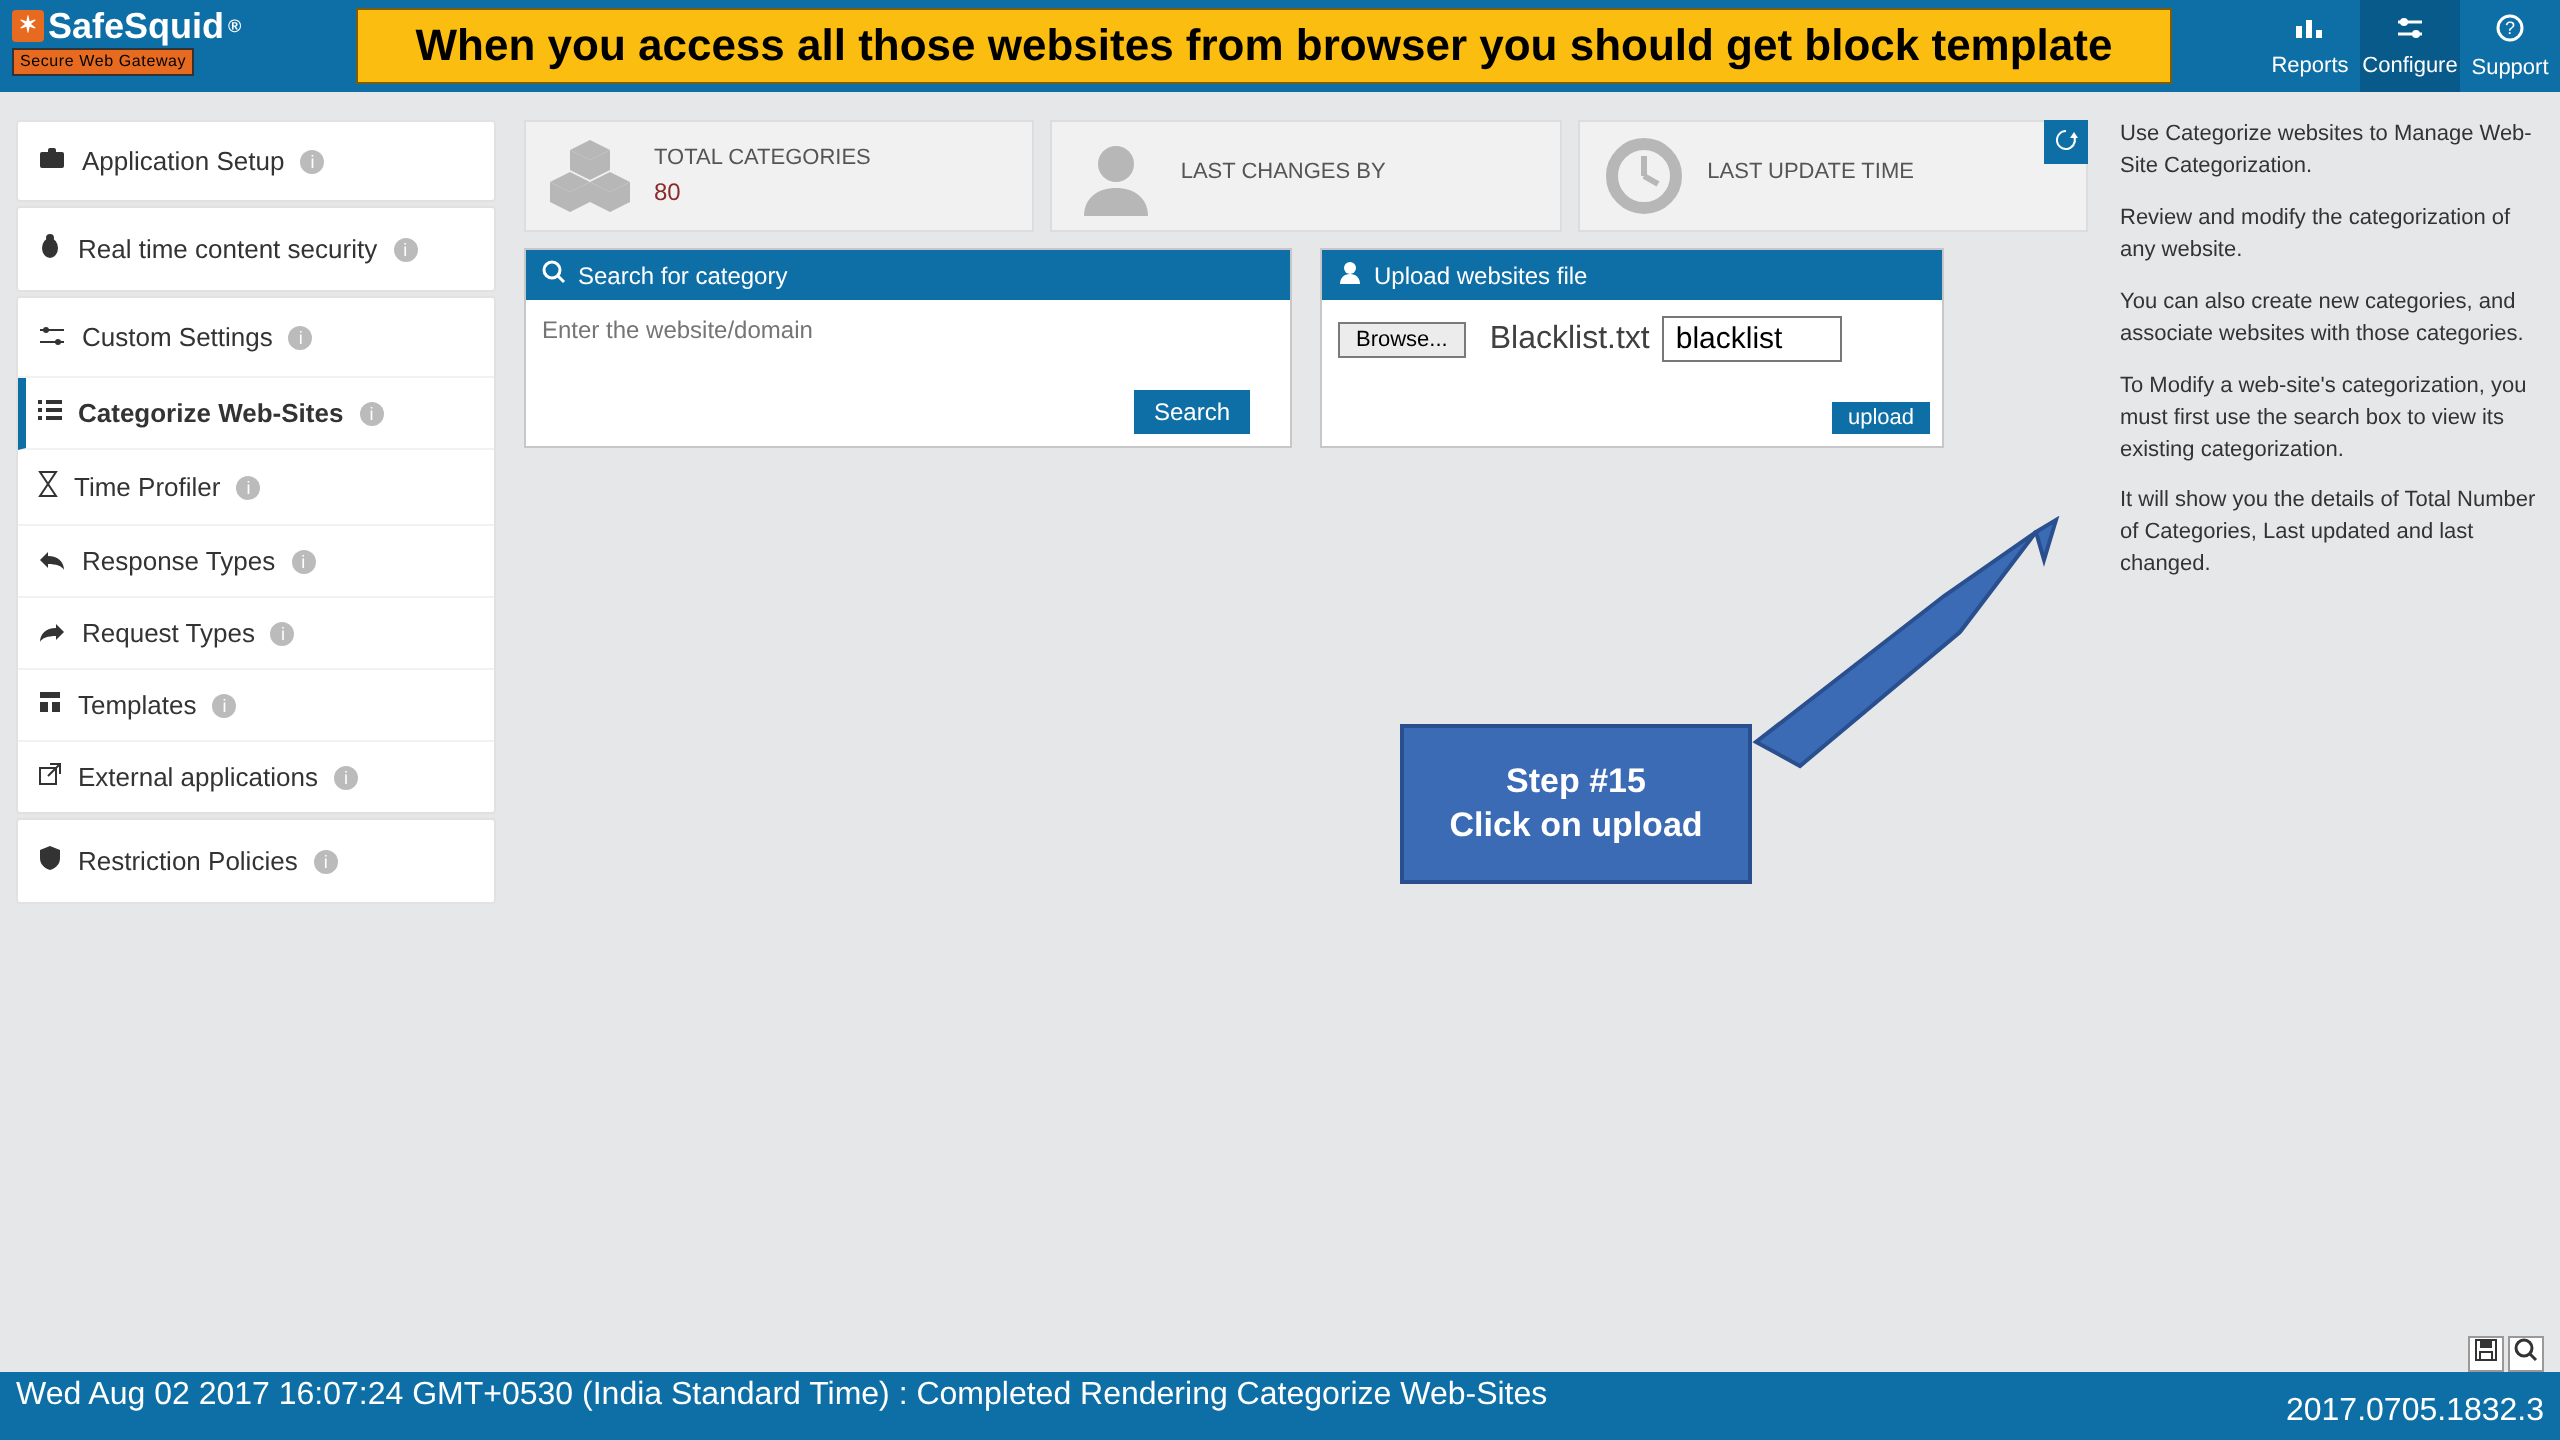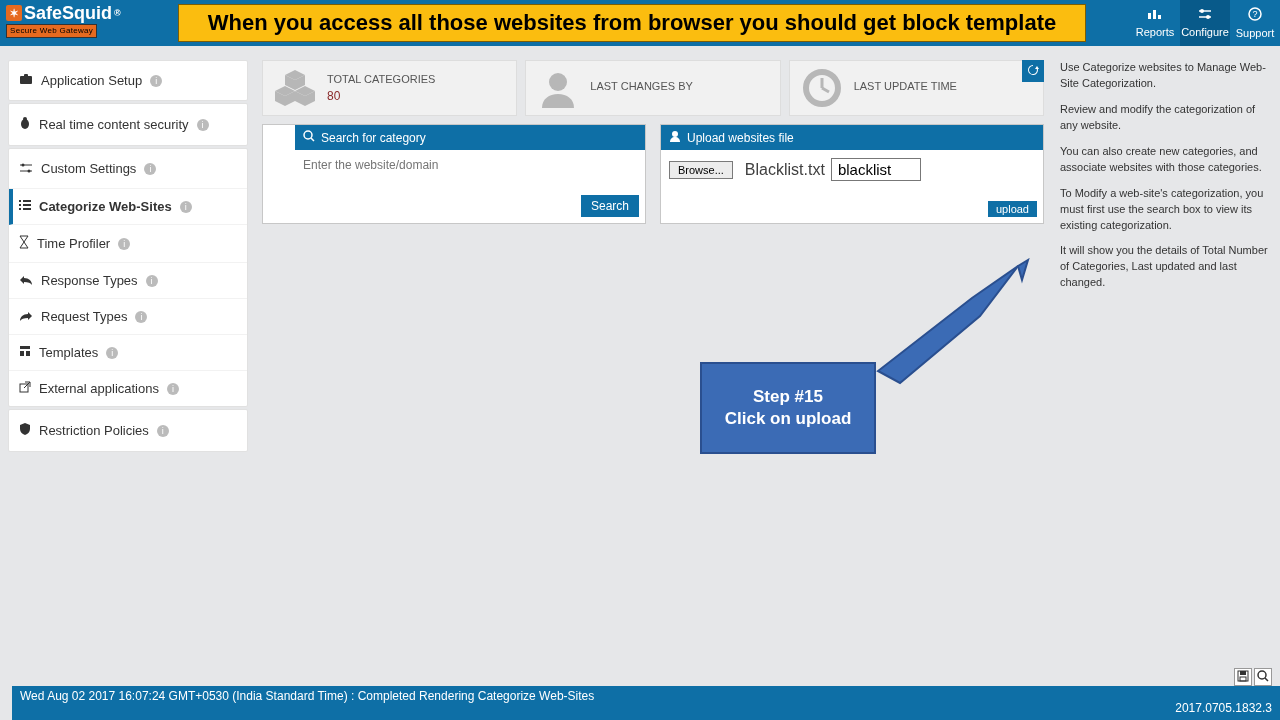--- a/index.html
+++ b/index.html
@@ -33,44 +33,44 @@
   .main { flex:1; padding: 14px 10px 0 14px; position:relative; }
   .stats-row { display:flex; gap:8px; margin-bottom:8px; }
   .stat { flex:1; background:#f1f1f1; border:1px solid #ddd; height:56px; display:flex; align-items:center; gap:10px; padding:0 10px; }
   .stat .icon { width:44px; height:44px; display:flex; align-items:center; justify-content:center; }
   .stat .labels { font-size:11px; color:#555;}
   .stat .value { color:#8a2a2a; font-size:12px; margin-top:4px;}
 
   .panels { display:flex; gap:14px; }
   .panel { border:1px solid #c7c7c7; background:#fff; }
   .panel-header { background:#0e6fa6; color:#fff; font-size:12px; padding:5px 8px; display:flex; align-items:center; gap:6px;}
-  .search-panel { width:384px; height:100px; position:relative;padding-left:32px;}
+  .search-panel { width:384px; height:100px; position:relative;}
   .search-input { width: calc(100% - 12px); border:none; outline:none; padding:8px; font-size:12px; color:#4c1d95;}
   .btn-primary { background:#0e6fa6; color:#fff; border:none; padding:4px 10px; font-size:12px; cursor:pointer;}
-  .search-btn-pos { position:absolute; right:6px; bottom:6px; }
-
-  .upload-panel { width:384px; height:100px; position:relative;}
+  .search-btn-pos { position:absolute; right:20px; bottom:6px; }
+
+  .upload-panel { width:312px; height:100px; position:relative;}
   .upload-body { padding:8px; display:flex; flex-direction:row; gap:6px;}
   .file-row { display:flex; align-items:center; gap:12px;}
   .browse-btn { border:1px solid #7a7a7a; background:#ececec; padding:2px 8px; font-size:11px; cursor:pointer;}
   .filename { font: 16px Arial; color:#404040;}
   .cat-input { border:1px solid #777; padding:2px 6px; font-size:15px; width:90px;}
   .upload-btn { position:absolute; right:6px; bottom:6px; background:#0e6fa6; color:#fff; border:none; padding:2px 8px; font-size:11px; cursor:pointer;}
   .refresh-box { position:absolute; top:14px; right:10px; width:22px; height:22px; background:#0e6fa6; display:flex; align-items:center; justify-content:center; cursor:pointer;}
 
   .right-help { width: 226px; padding: 14px 10px 0 6px; font-size:11px; color:#333; line-height:1.45;}
   .right-help p { margin-bottom:10px; }
 
   
-  .callout { position:absolute; top:362px; left:700px; width:176px; height:92px; background:#3b6bb5; border:2px solid #2a4f8f; color:#fff; display:flex; flex-direction:column; align-items:center; justify-content:center; font: bold 17px/22px Arial;}
+  .callout { position:absolute; top:362px; left:700px; width:176px; height:80px; background:#3b6bb5; border:2px solid #2a4f8f; color:#fff; display:flex; flex-direction:column; align-items:center; justify-content:center; font: bold 17px/22px Arial;}
   
   .arrow-stem { position:absolute; top:258px; left:850px; width:190px; height:150px; pointer-events:none; }
 
   
-  .footer { position:absolute; bottom:0; left:0; right:0; height:34px; background:#0e6fa6; color:#fff; font-size:12px; display:flex; align-items:flex-start; padding:3px 8px;margin-left:12px;}
+  .footer { position:absolute; bottom:0; left:0; right:0; height:34px; background:#0e6fa6; color:#fff; font-size:16px; display:flex; align-items:flex-start; padding:3px 8px;}
   .footer .version { margin-left:auto; align-self:flex-end; margin-bottom:2px;}
   .footer-icons { position:absolute; right:8px; top:-18px; display:flex; gap:2px;}
   .footer-iconbtn { width:18px; height:18px; border:1px solid #999; background:#fff; display:flex; align-items:center; justify-content:center; cursor:pointer;}
 
   .ico { display:inline-block; }
 </style>
 </head>
 <body>
 
 <div class="topbar">

